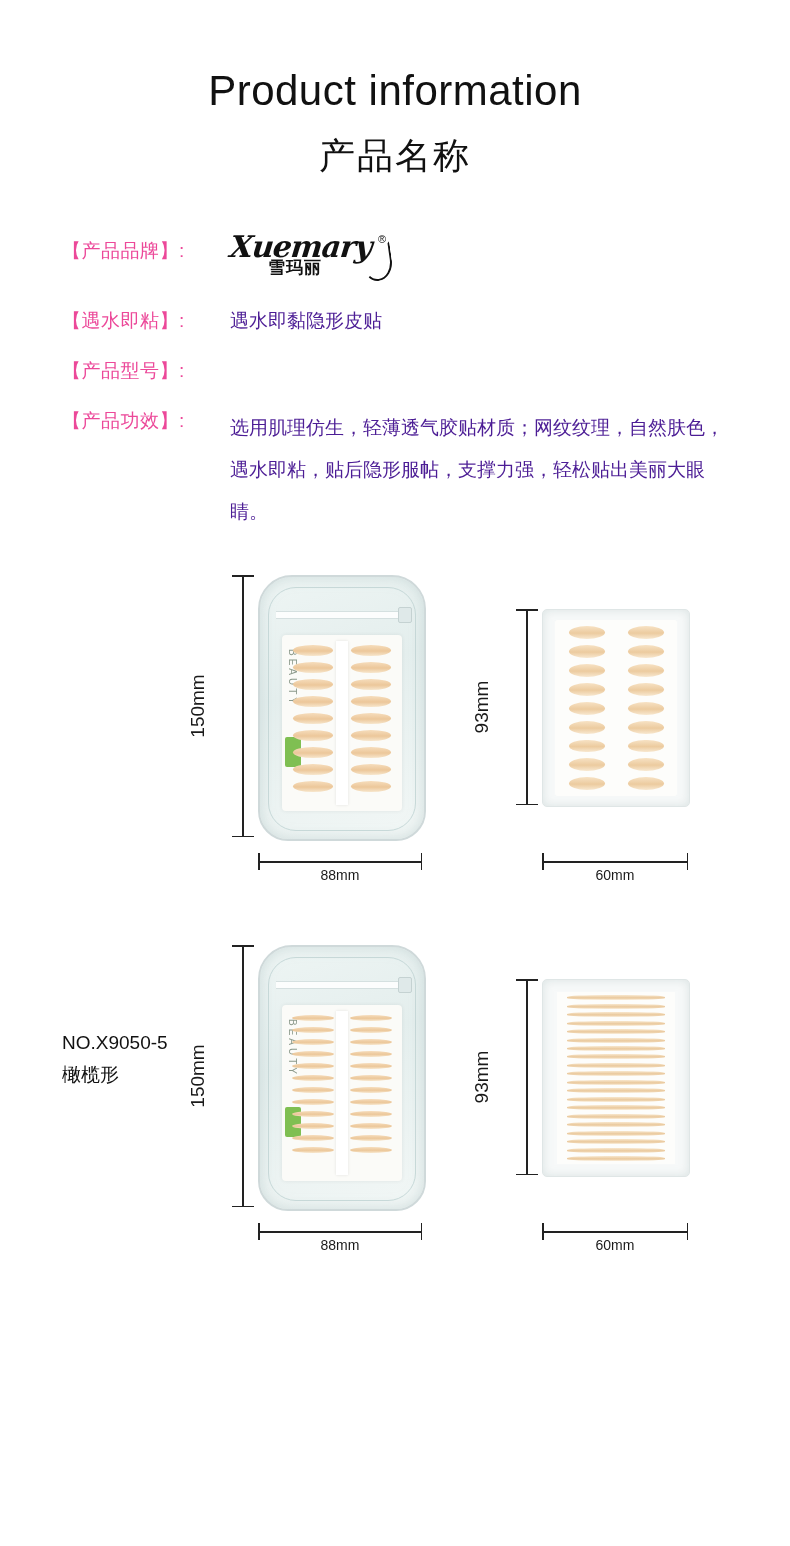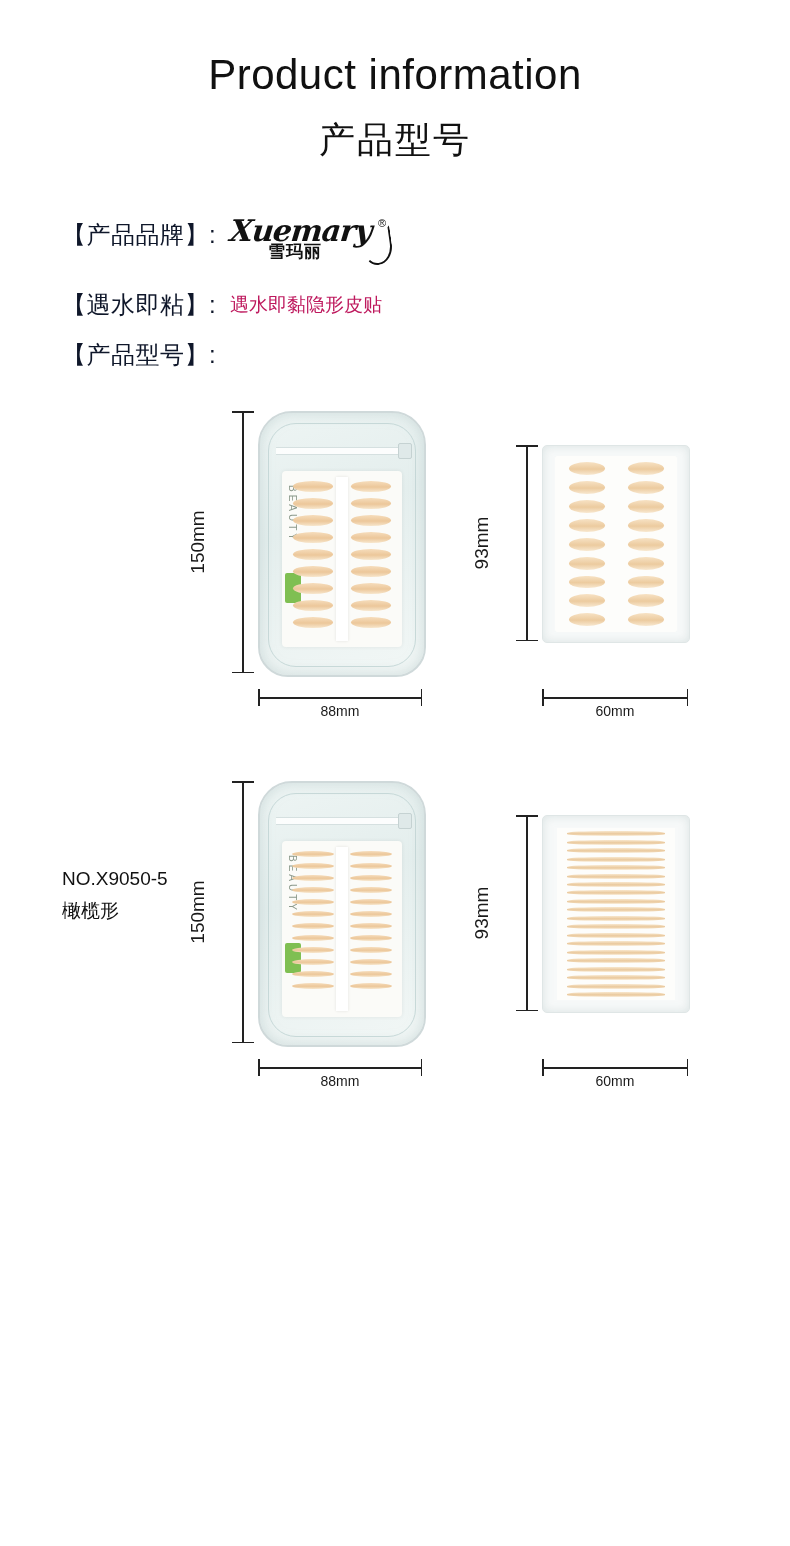--- a/index.html
+++ b/index.html
@@ -12,21 +12,21 @@
     height: 1546px;
     font-family: "Liberation Sans", sans-serif;
     color: #1a1a1a;
     position: relative;
     overflow: hidden;
   }
 
   
   .header {
     text-align: center;
-    padding-top: 52px;
+    padding-top: 68px;
   }
   .title-en {
     font-size: 42px;
     font-weight: 400;
     letter-spacing: 0.5px;
     color: #111;
     line-height: 1.1;
   }
   .title-cn {
     font-size: 36px;
@@ -42,29 +42,29 @@
     width: 680px;
   }
   .spec-row {
     display: flex;
     align-items: flex-start;
     margin-bottom: 22px;
   }
   .spec-label {
     width: 168px;
     flex: 0 0 168px;
-    font-size: 24px;
-    color: #0f172a;
+    font-size: 19px;
+    color: #ec4899;
     letter-spacing: 0.5px;
     white-space: nowrap;
     line-height: 28px;
   }
   .spec-value {
     font-size: 19px;
-    color: #be185d;
+    color: #4c1d95;
     line-height: 28px;
   }
   .spec-value.multiline {
     line-height: 42px;
     width: 500px;
   }
 
   
   .brand-logo {
     position: relative;
@@ -338,21 +338,21 @@
     margin: 0 10px;
     border-radius: 40%;
     background: linear-gradient(180deg, #f8e7cd 0%, #e9c79a 60%, #fbf0de 100%);
   }
 </style>
 </head>
 <body>
 
 <div class="header">
   <div class="title-en">Product information</div>
-  <div class="title-cn">产品型号</div>
+  <div class="title-cn">产品名称</div>
 </div>
 
 <div class="specs">
 
   <div class="spec-row">
     <div class="spec-label">【产品品牌】:</div>
     <div class="brand-logo">
       <span class="brand-script">Xuemary</span>
       <span class="brand-reg">®</span>
       <span class="brand-swirl"></span>
@@ -363,20 +363,24 @@
   <div class="spec-row">
     <div class="spec-label">【遇水即粘】:</div>
     <div class="spec-value">遇水即黏隐形皮贴</div>
   </div>
 
   <div class="spec-row">
     <div class="spec-label">【产品型号】:</div>
   </div>
 
 
+  <div class="spec-row">
+    <div class="spec-label">【产品功效】:</div>
+    <div class="spec-value multiline">选用肌理仿生，轻薄透气胶贴材质；网纹纹理，自然肤色，遇水即粘，贴后隐形服帖，支撑力强，轻松贴出美丽大眼睛。</div>
+  </div>
 
 </div>
 
 <div class="figures">
 
   <div class="fig-block">
 
     <div class="vdim" style="left:216px; top:4px; height:262px;">
       <div class="cap-top"></div>
       <div class="bar"></div>

